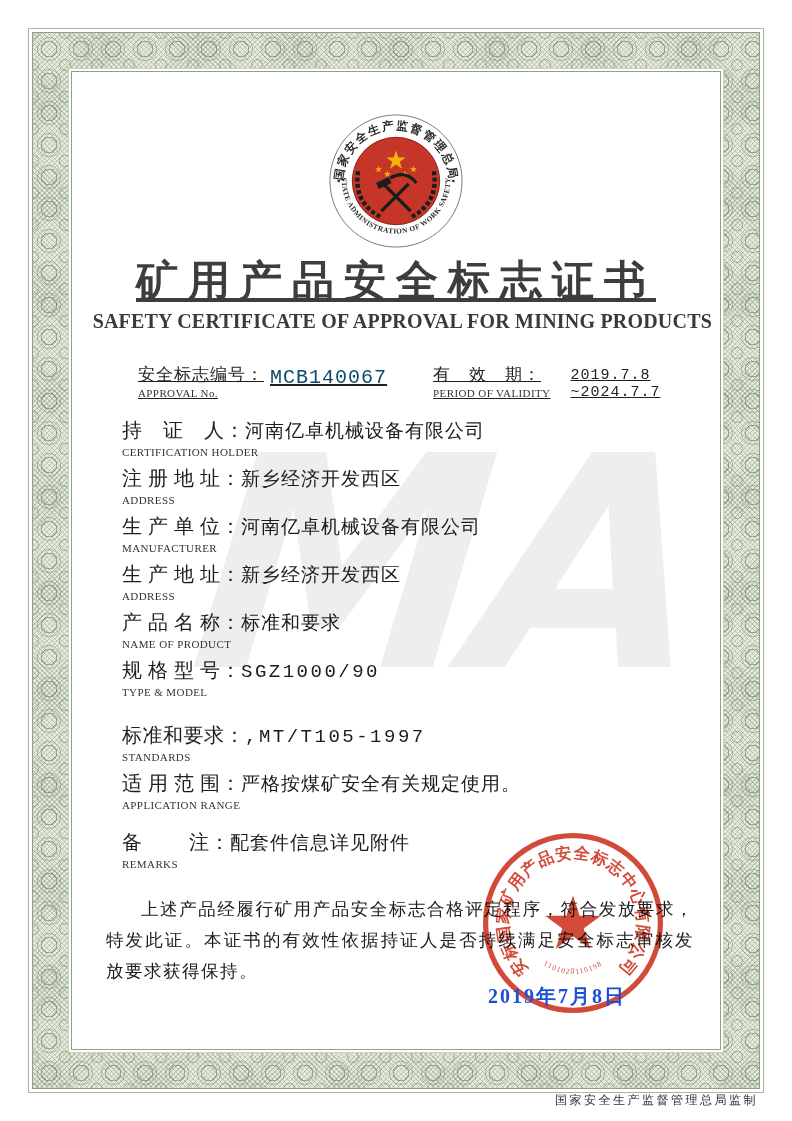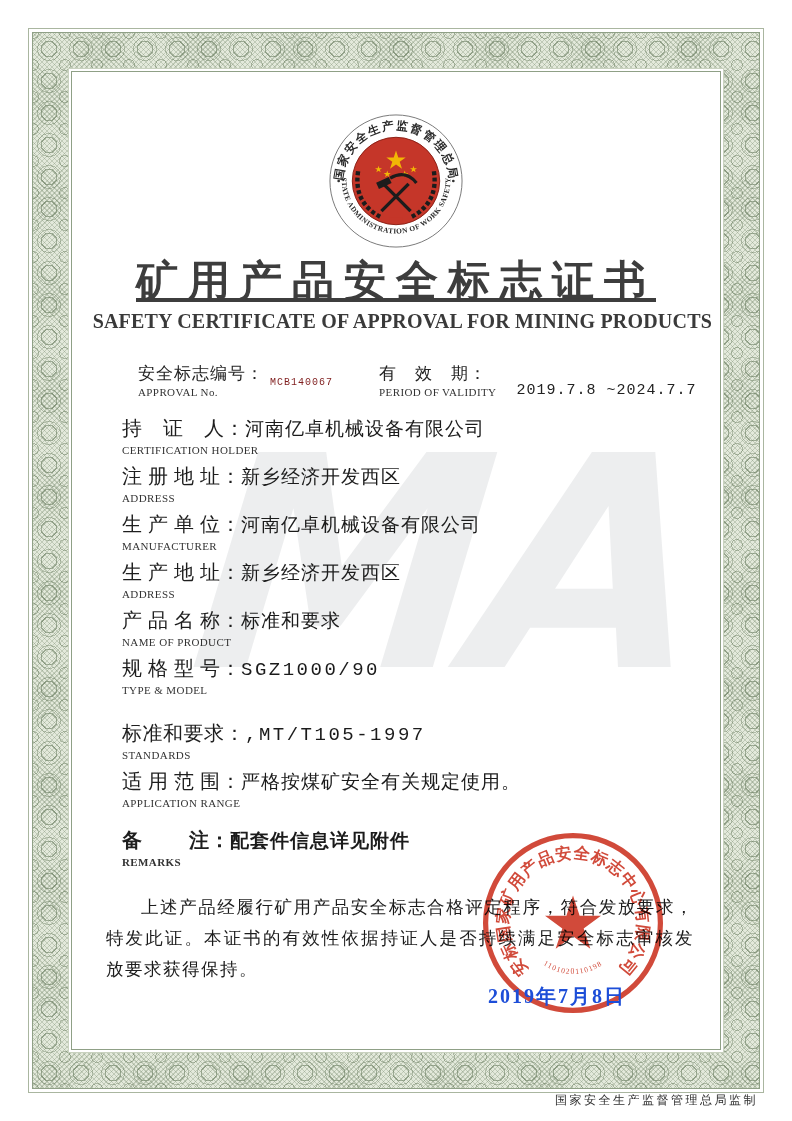--- a/index.html
+++ b/index.html
@@ -51,35 +51,35 @@
   }
   .subtitle {
     margin-top:2px; text-align:right;
     font-size:20px; font-weight:bold; letter-spacing:0.2px;
     color:#3a3a3a;
   }
 
   .lat { font-family:"Liberation Mono", monospace; }
 
   
-  .approval-row { display:flex; align-items:flex-end; margin:30px 0 0 58px; }
+  .approval-row { display:flex; align-items:center; margin:30px 0 0 58px;text-decoration:underline; }
   .fld-cn { font-size:17px; color:#242424; letter-spacing:1px; line-height:22px; white-space:nowrap; }
   .fld-en { font-size:11px; color:#333333; letter-spacing:0.4px; line-height:14px; white-space:nowrap; }
-  .appr-val { font-size:10px; letter-spacing:1px; margin:3px 0 11px 6px; color:#7f1d1d; }
+  .appr-val { font-size:20px; letter-spacing:1px; margin:3px 0 11px 6px; color:#0c4a6e; }
   .valid-block { margin-left:46px; }
   .valid-val { font-size:15px; letter-spacing:1px; margin:4px 0 0 20px; color:#222; }
 
   
   .frow { margin:5px 0 0 42px; line-height:26px; }
   .frow .cn { font-size:20px; color:#1e1e1e; letter-spacing:0.5px; }
   .frow .val { font-size:19px; color:#1b1b1b; letter-spacing:1px;margin-top:16px; }
   .frow .val.lat { font-size:19px; letter-spacing:2.5px; }
   .frow .en { font-size:11px; color:#333; letter-spacing:0.4px; line-height:15px; margin-top:0; }
   .frow.gap-std { margin-top:22px; }
-  .frow.gap-rem { margin-top:16px;font-weight:bold; }
+  .frow.gap-rem { margin-top:16px; }
 
   .declaration {
     margin:22px 18px 0 26px;
     font-size:17.5px; line-height:1.78; letter-spacing:1.5px;
     text-indent:2em; color:#1c1c1c; text-align:justify;
   }
 
   .issued {
     position:absolute; left:247px; top:852px; width:180px; text-align:center;
   }

